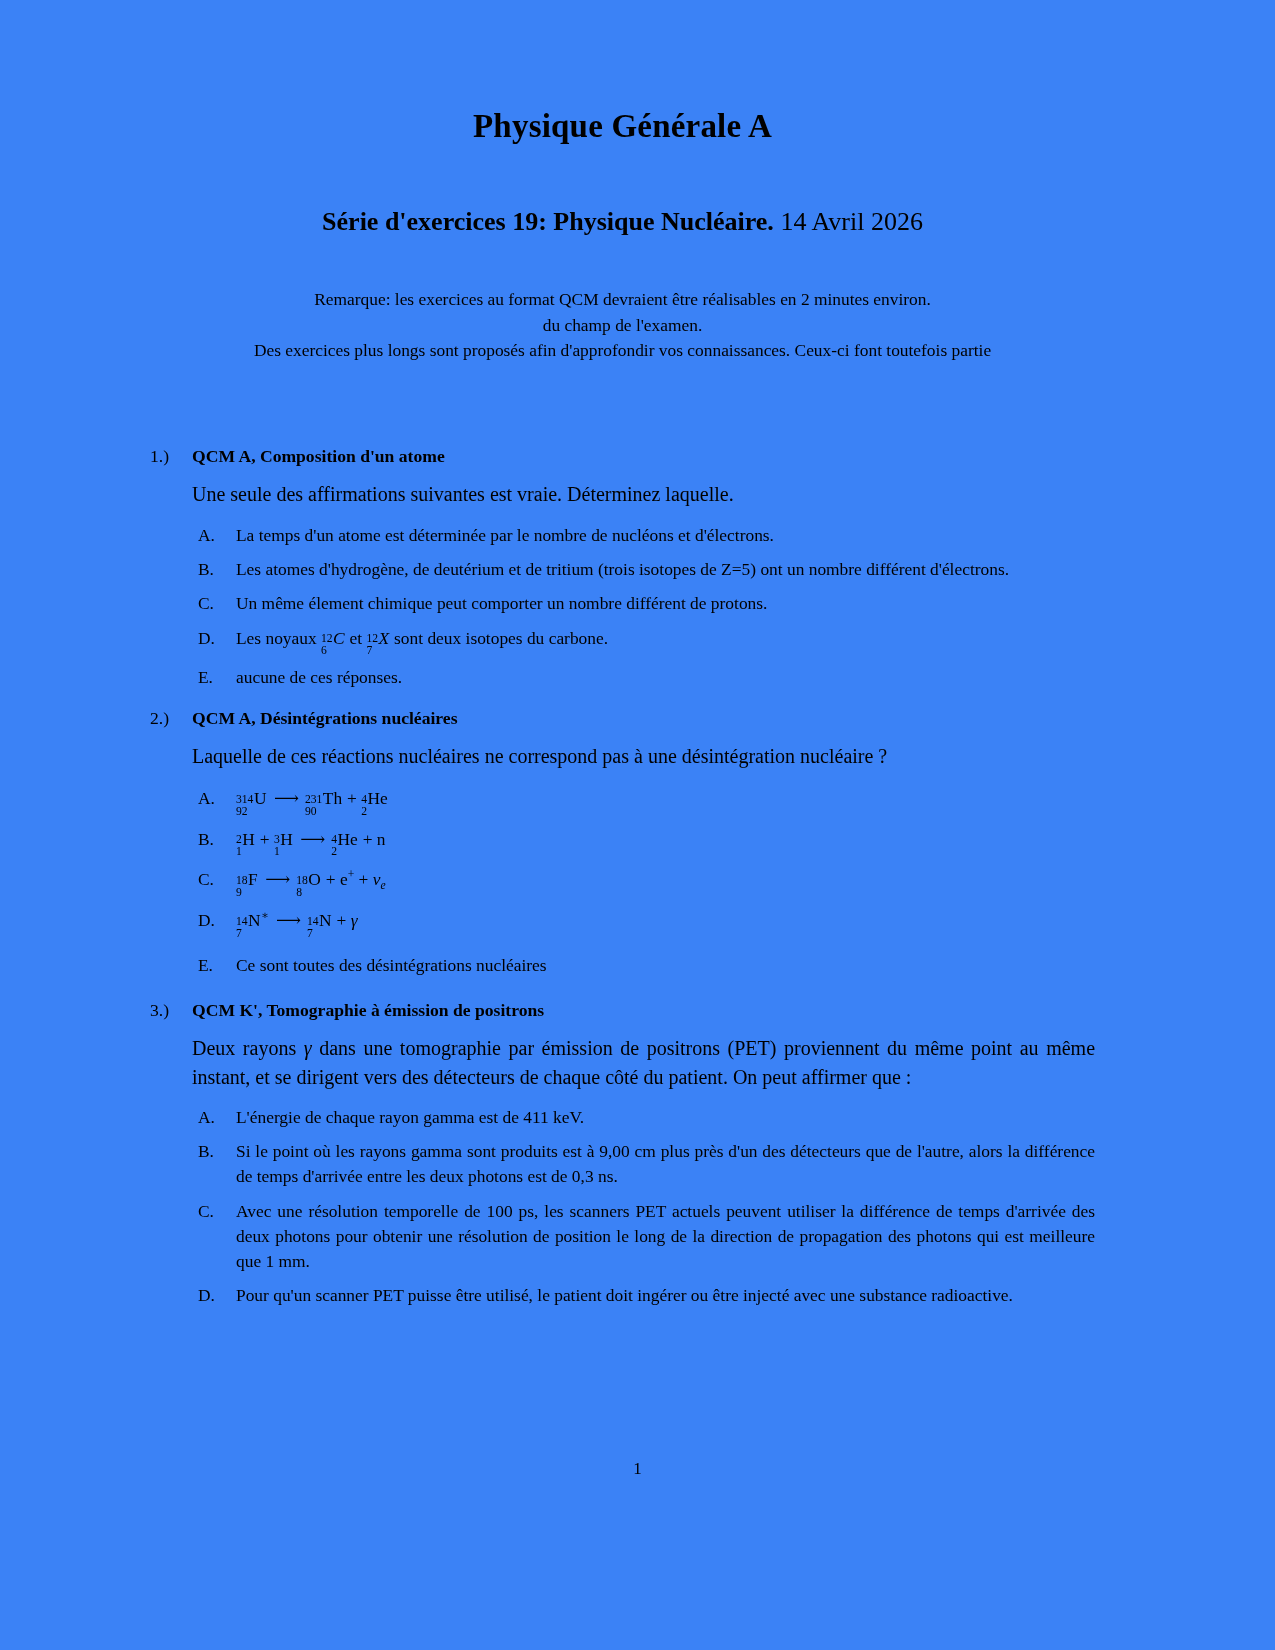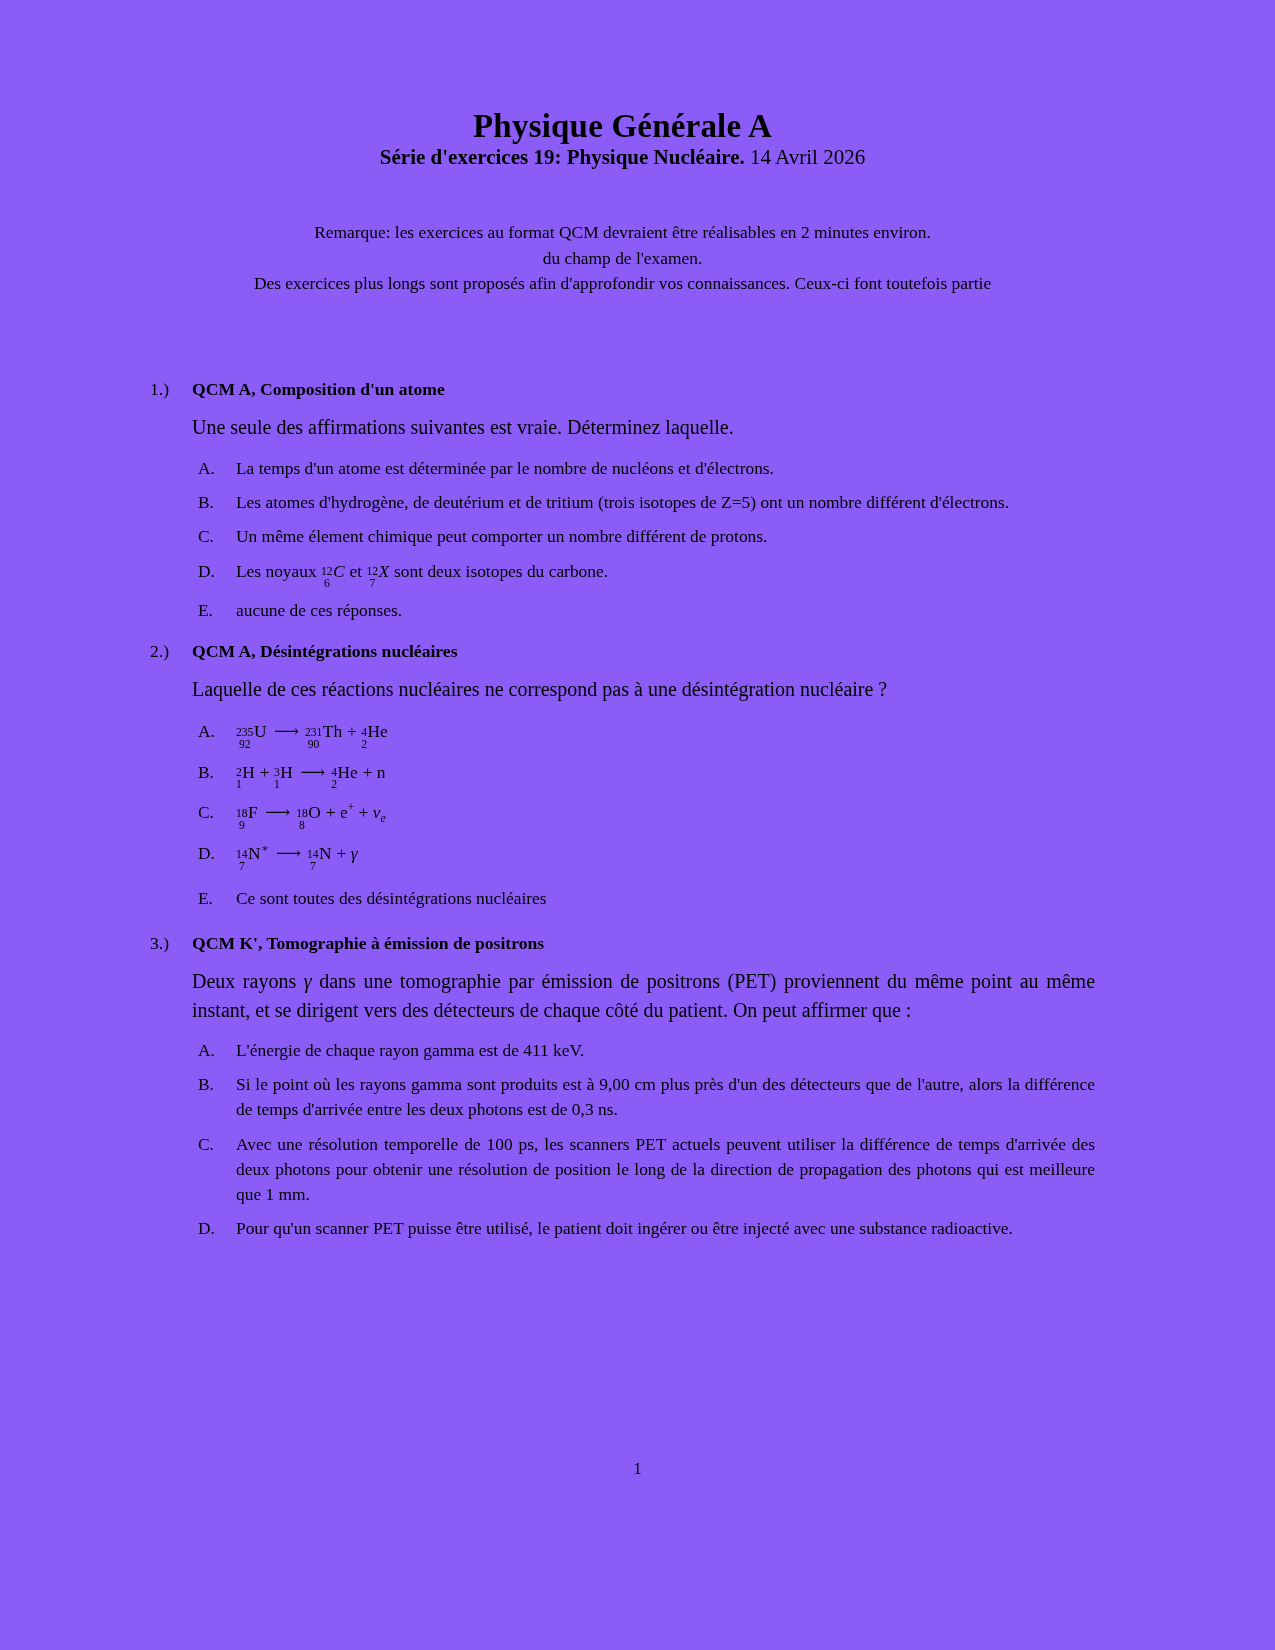--- a/index.html
+++ b/index.html
@@ -5,21 +5,21 @@
   html, body {
     margin: 0;
     padding: 0;
     background: #ffffff;
   }
   .page {
     position: relative;
     width: 1275px;
     height: 1650px;
     margin: 0 auto;
-    background: #8b5cf6;
+    background: #3b82f6;
     font-family: "Liberation Serif", "DejaVu Serif", serif;
     color: #000000;
     box-sizing: border-box;
   }
   .content {
     position: absolute;
     left: 150px;
     top: 0;
     width: 945px;
   }
@@ -27,21 +27,22 @@
   
   .doc-title {
     text-align: center;
     font-size: 33px;
     font-weight: bold;
     letter-spacing: 0.2px;
     margin-top: 108px;
   }
   .doc-subtitle {
     text-align: center;
-    font-size: 21px;
+    font-size: 26px;
+    margin-top: 62px;
   }
   .doc-subtitle .bold {
     font-weight: bold;
   }
 
   
   .remark {
     text-align: center;
     font-size: 17.4px;
     line-height: 1.47;
@@ -111,21 +112,21 @@
   .mi { font-style: italic; }
   .nuc {
     display: inline-block;
     position: relative;
     vertical-align: baseline;
     margin-right: 0.5px;
   }
   .nuc .stack {
     display: inline-flex;
     flex-direction: column;
-    align-items: center;
+    align-items: flex-start;
     vertical-align: baseline;
     font-size: 11.6px;
     line-height: 1.02;
     position: relative;
     top: -0.12em;
     margin-right: 0.5px;
   }
   .nuc .sup { }
   .nuc .sub { }
   .nuc .sym { font-size: 17.4px; }
@@ -212,21 +213,21 @@
         <div class="q-head">
           <span class="q-num">2.)</span>
           <span>QCM A, Désintégrations nucléaires</span>
         </div>
         <div class="q-intro">Laquelle de ces réactions nucléaires ne correspond pas à une désintégration nucléaire ?</div>
         <ul class="options">
 
           <li class="option eq">
             <span class="option-label">A.</span>
             <span class="math"><span class="nuc"><span class="stack">
-                    <span>235</span>
+                    <span>314</span>
                     <span>92</span>
                   </span><span class="sym">U</span></span><span class="arrow">⟶</span><span class="nuc"><span class="stack">
                     <span>231</span>
                     <span>90</span>
                   </span><span class="sym">Th</span></span> <span>+</span> <span class="nuc"><span class="stack">
                     <span>4</span>
                     <span>2</span>
                   </span><span class="sym">He</span></span></span>
           </li>
 

